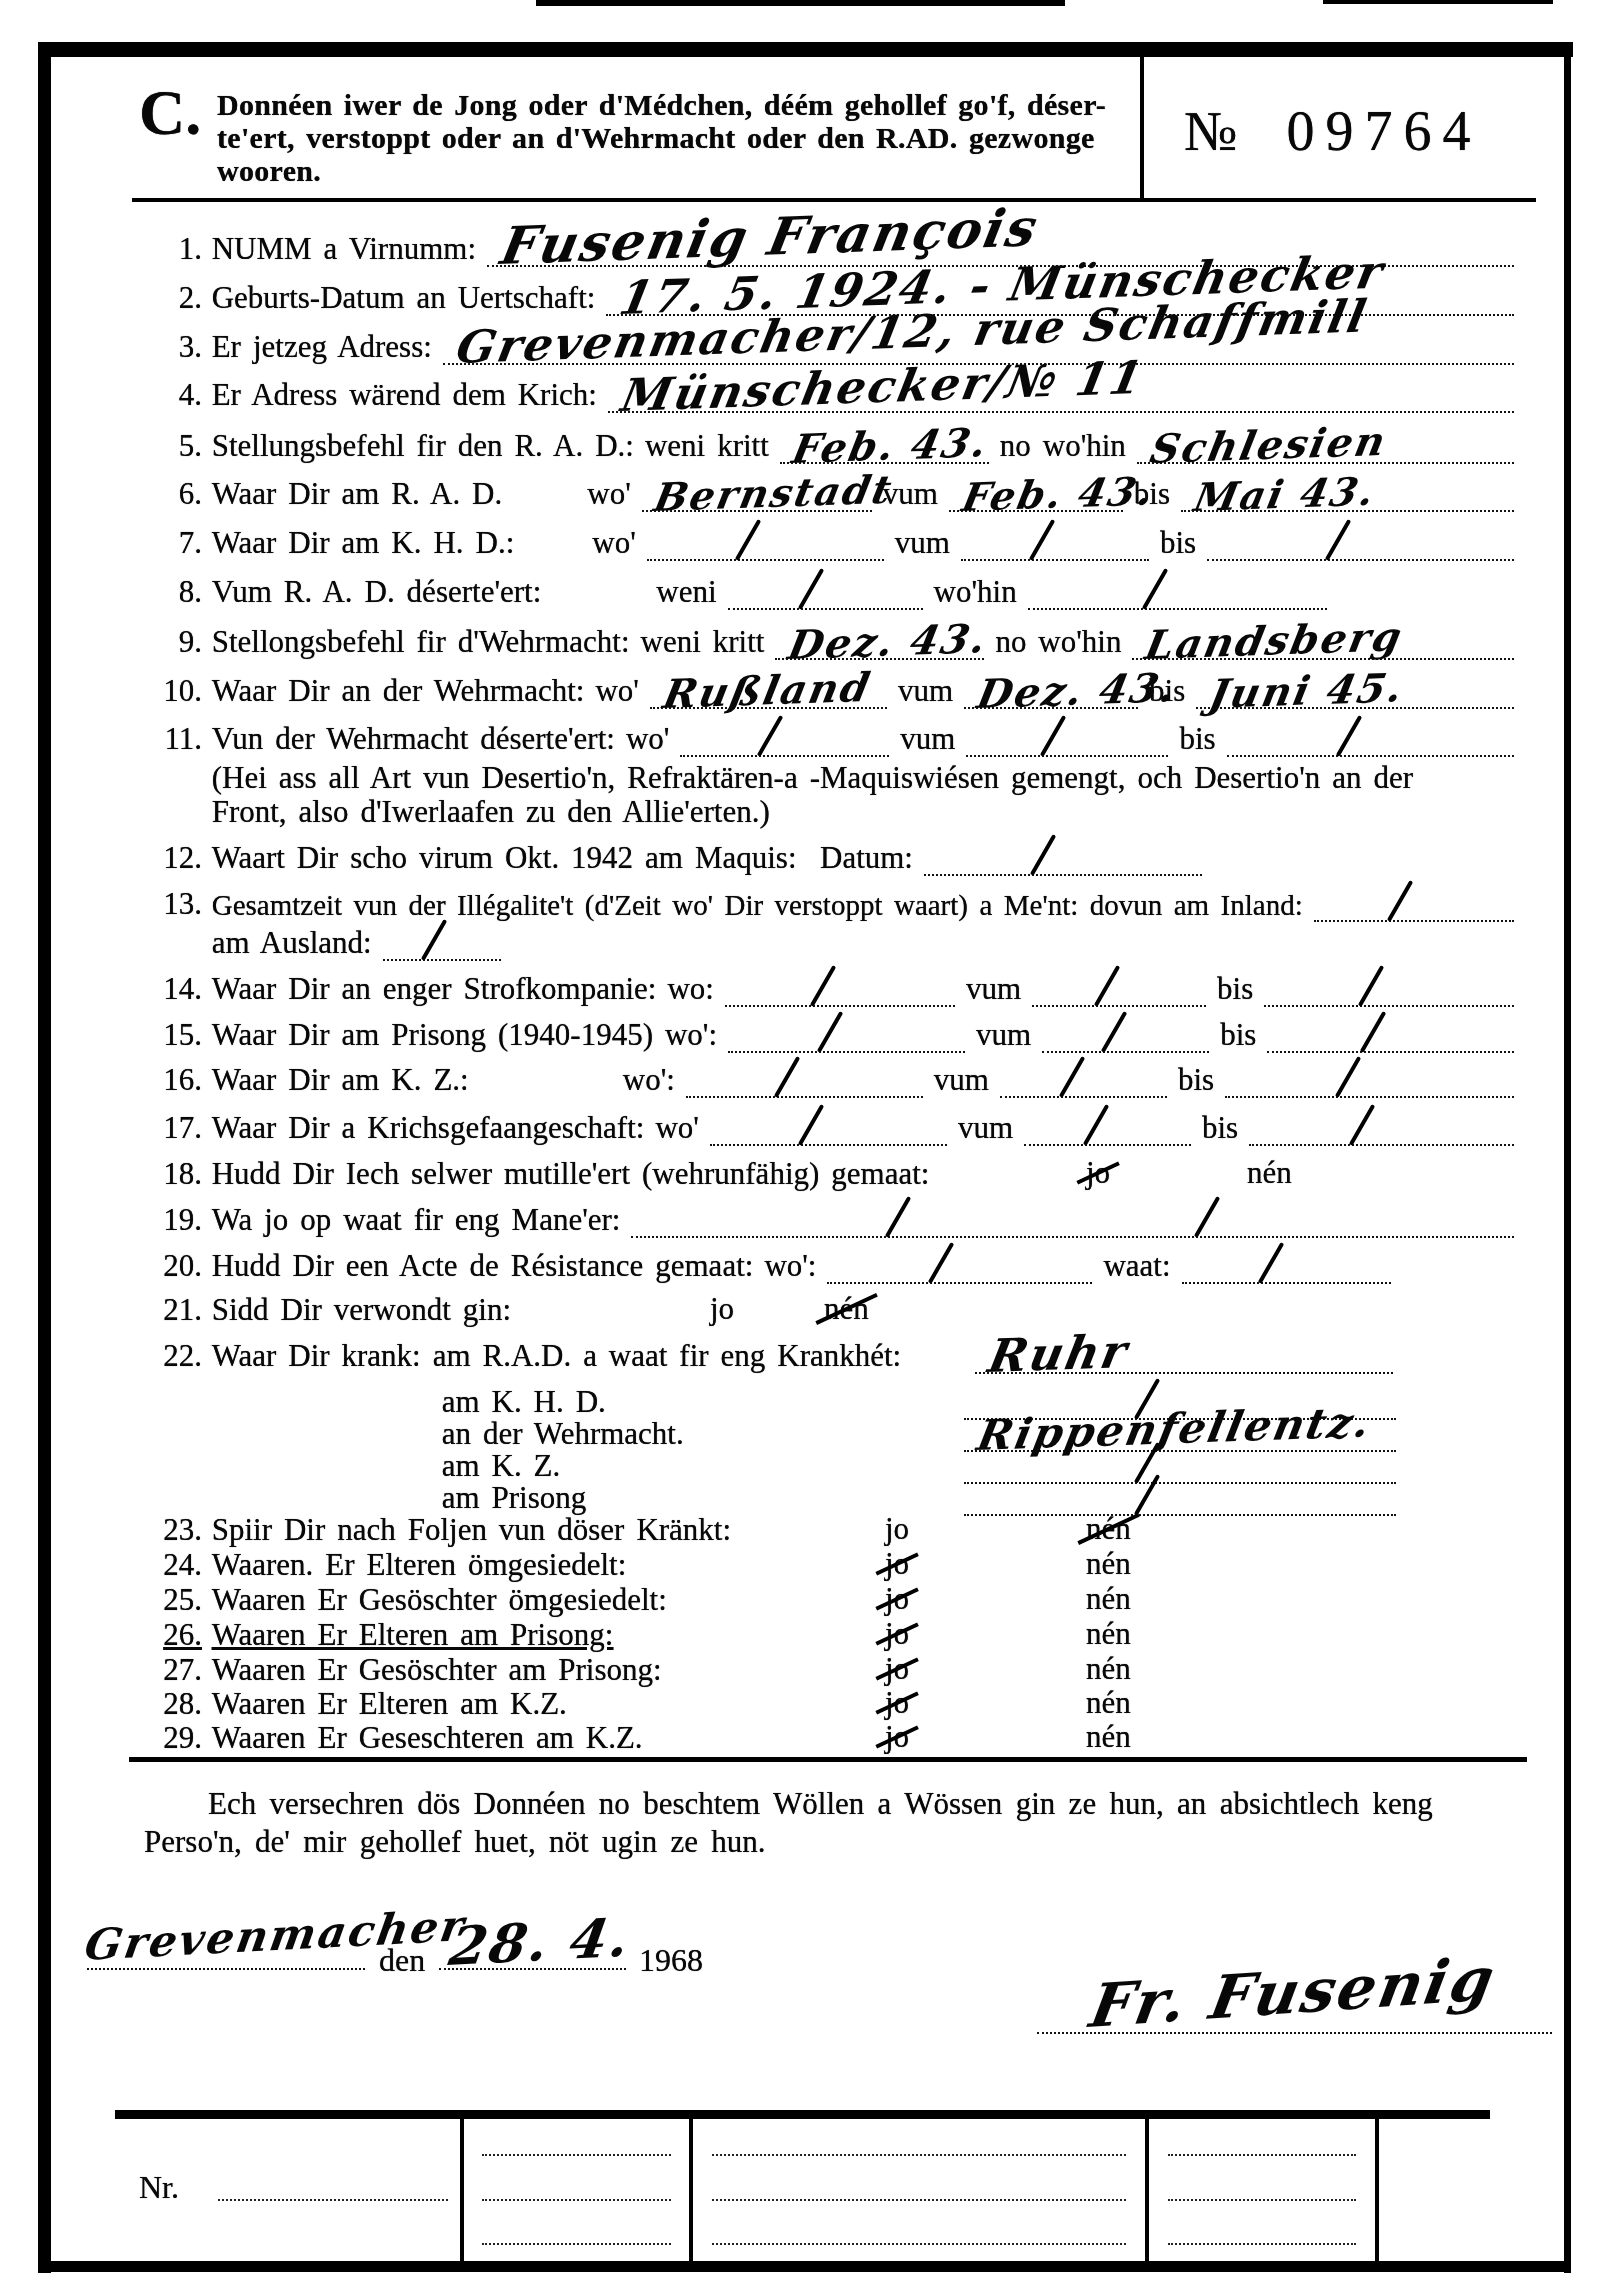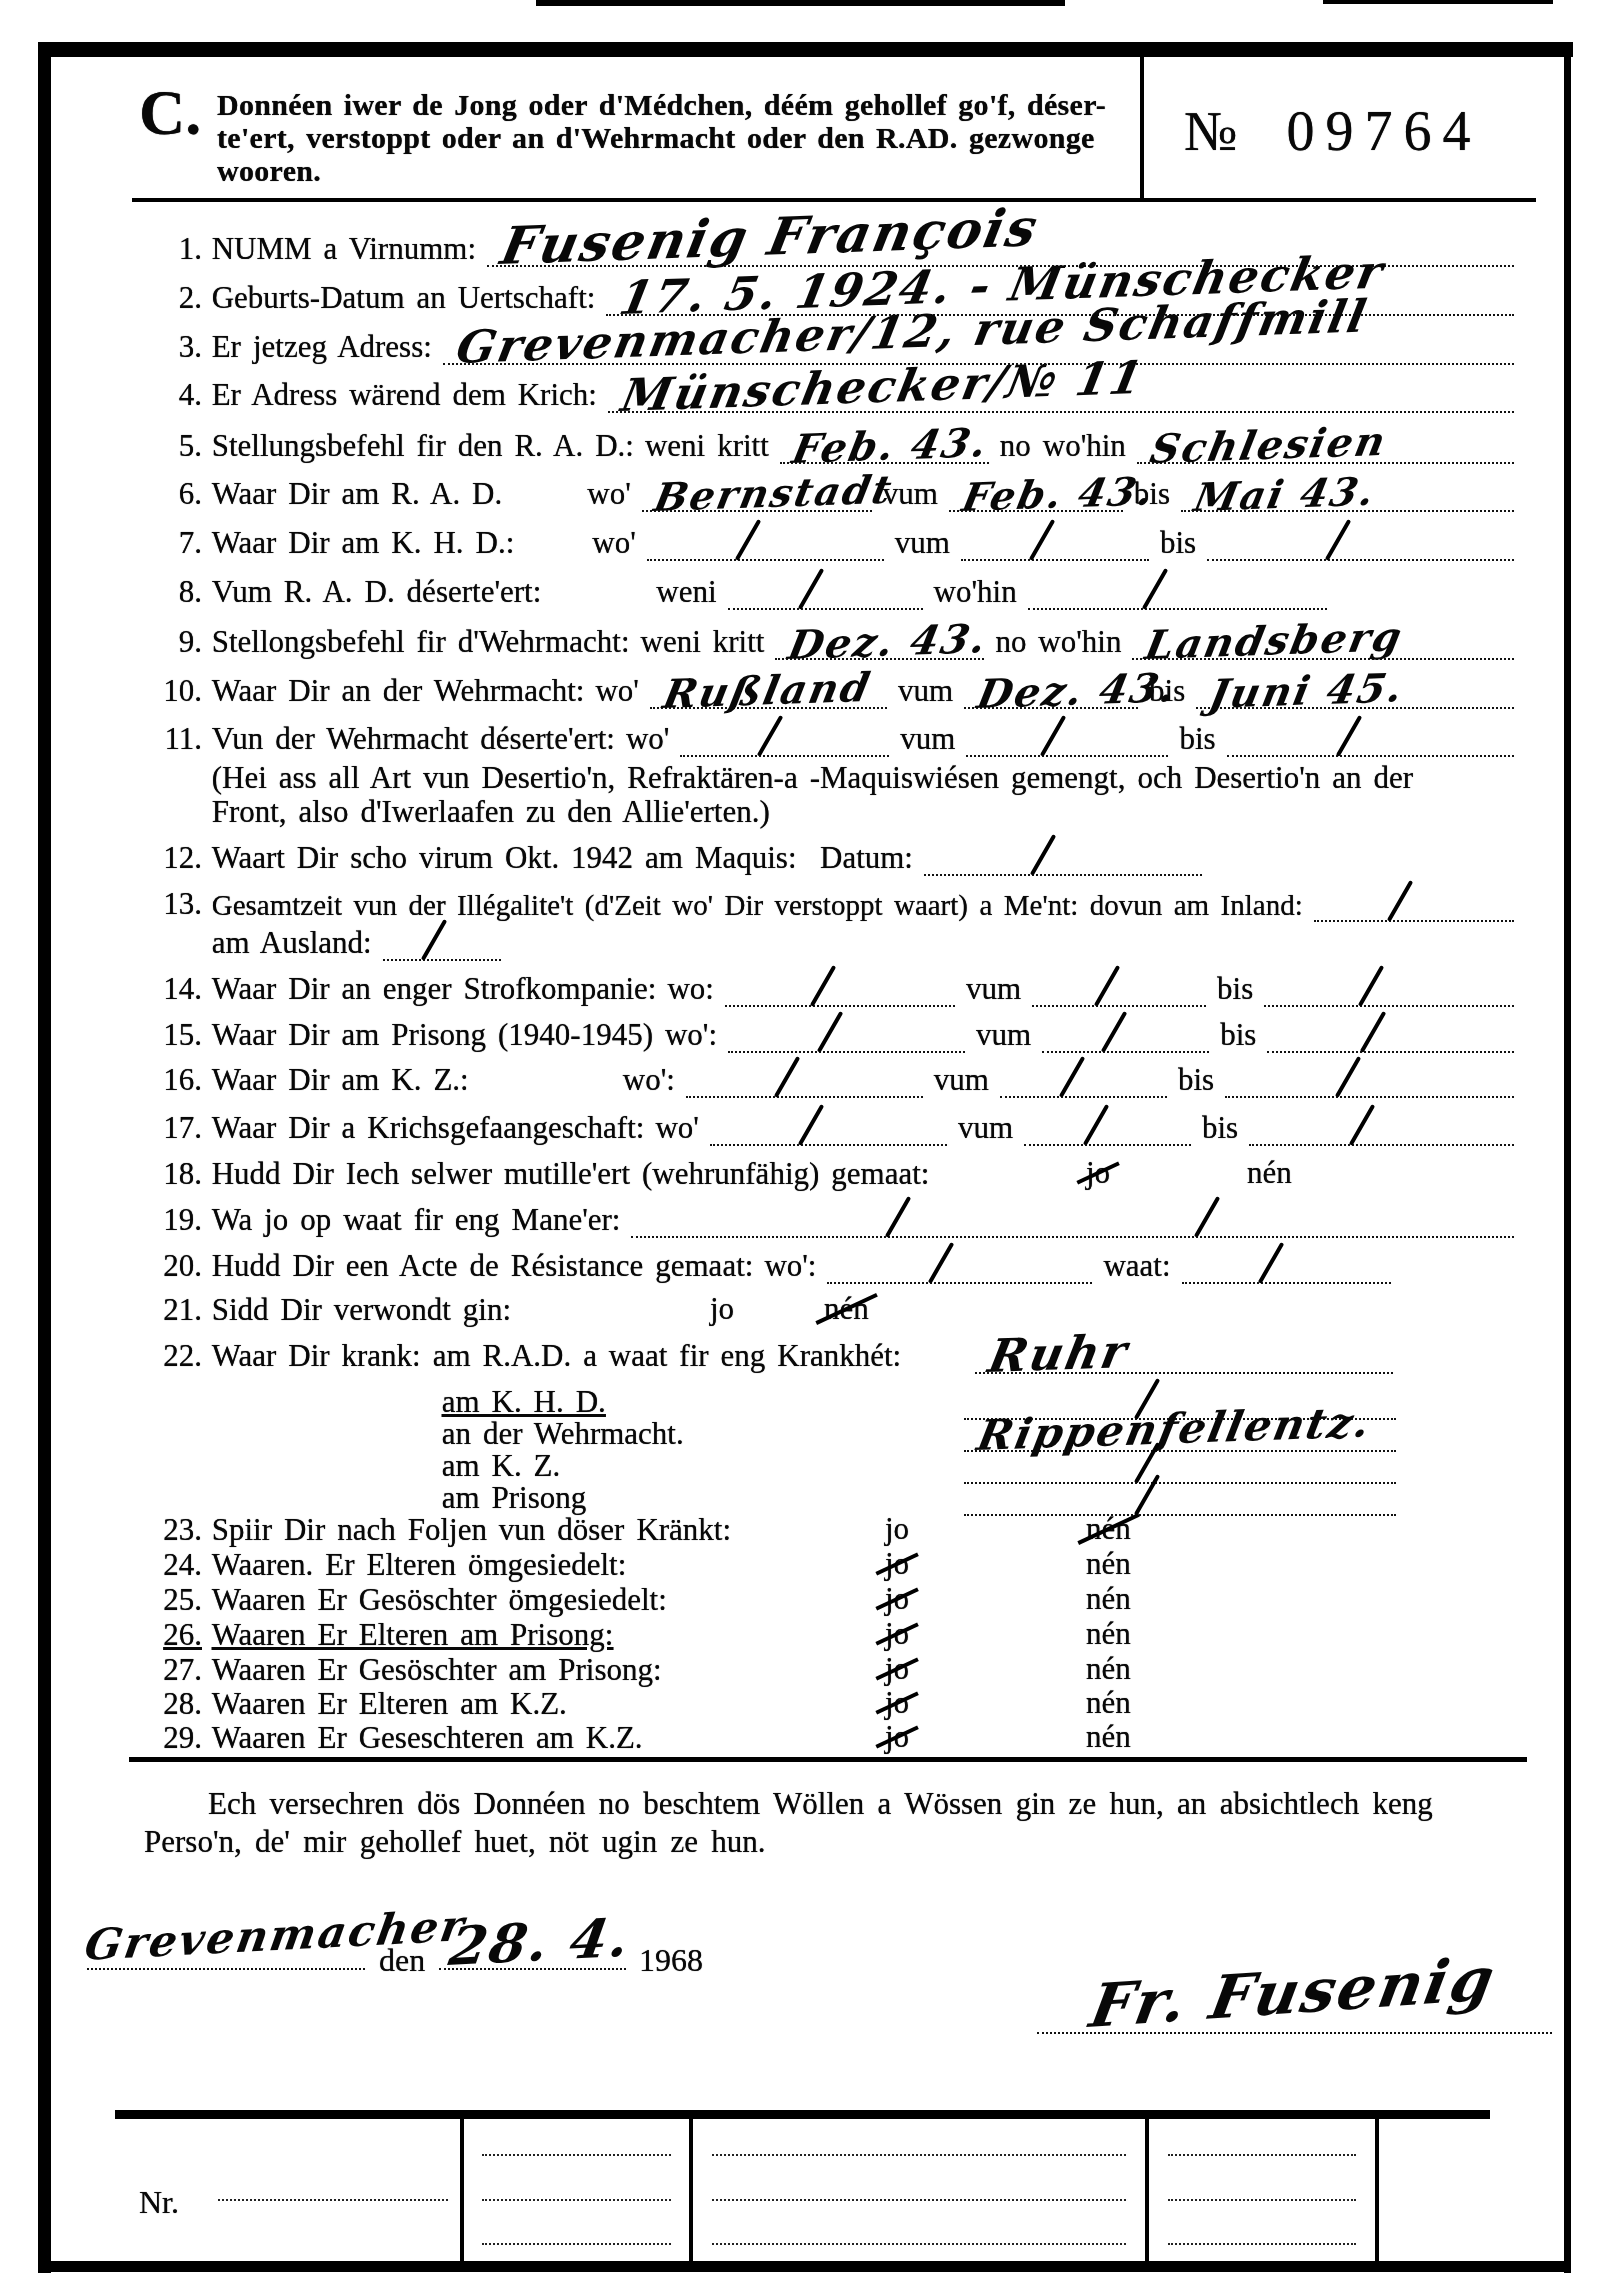--- a/index.html
+++ b/index.html
@@ -324,21 +324,21 @@
         <span class="yn ink" style="left: 560px;">jo</span>
         <span class="yn ink crossed" style="left: 674px;">nén</span>
       </div>
       <div class="row" style="top: 1331px;">
         <span class="num ink">22.</span>
         <span class="lbl ink">Waar Dir krank: am R.A.D. a waat fir eng Krankhét:</span>
         <span class="fld" style="width: 418px; margin-left: auto; margin-right: 132px;">
           <span class="hand" style="font-size: 46px;">Ruhr</span>
         </span>
       </div>
-      <div class="row" style="top: 1377px; text-decoration: underline;">
+      <div class="row" style="top: 1377px;">
         <span class="num ink"></span>
         <span class="sp" style="width: 230px;"></span>
         <span class="lbl ink">am K. H. D.</span>
         <span class="fld" style="width: 432px; margin-left: auto; margin-right: 129px;">
           <span class="slashmark" style="left: 42%;"></span>
         </span>
       </div>
       <div class="row" style="top: 1409px; justify-content: flex-end;">
         <span class="num ink"></span>
         <span class="sp" style="width: 230px;"></span>
@@ -421,21 +421,21 @@
 
   <div class="bigHand" style="left:1086px;top:1976px;font-size:60px;transform:skewX(-14deg) rotate(-4deg);">Fr. Fusenig</div>
   <div class="dots" style="left:1037px;top:2032px;width:515px;"></div>
 
   <div class="tline" style="left:115px;top:2110px;width:1375px;height:9px;"></div>
   <div class="tline" style="left:38px;top:2261px;width:1532px;height:11px;"></div>
   <div class="tline" style="left:460px;top:2117px;width:3.5px;height:145px;"></div>
   <div class="tline" style="left:689px;top:2117px;width:3.5px;height:145px;"></div>
   <div class="tline" style="left:1145px;top:2117px;width:3.5px;height:145px;"></div>
   <div class="tline" style="left:1375px;top:2117px;width:3.5px;height:145px;"></div>
-  <div class="printed ink" style="left:139px;top:2171px;font-size:32px;margin-top:15px;">Nr.</div>
+  <div class="printed ink" style="left:139px;top:2171px;font-size:32px;">Nr.</div>
   <div class="tdots" style="left:218px;top:2199px;width:230px;"></div>
   <div class="tdots" style="left:482px;top:2154px;width:189px;"></div>
   <div class="tdots" style="left:482px;top:2199px;width:189px;"></div>
   <div class="tdots" style="left:482px;top:2243px;width:189px;"></div>
   <div class="tdots" style="left:712px;top:2154px;width:414px;"></div>
   <div class="tdots" style="left:712px;top:2199px;width:414px;"></div>
   <div class="tdots" style="left:712px;top:2243px;width:414px;"></div>
   <div class="tdots" style="left:1168px;top:2154px;width:188px;"></div>
   <div class="tdots" style="left:1168px;top:2199px;width:188px;"></div>
   <div class="tdots" style="left:1168px;top:2243px;width:188px;"></div>

